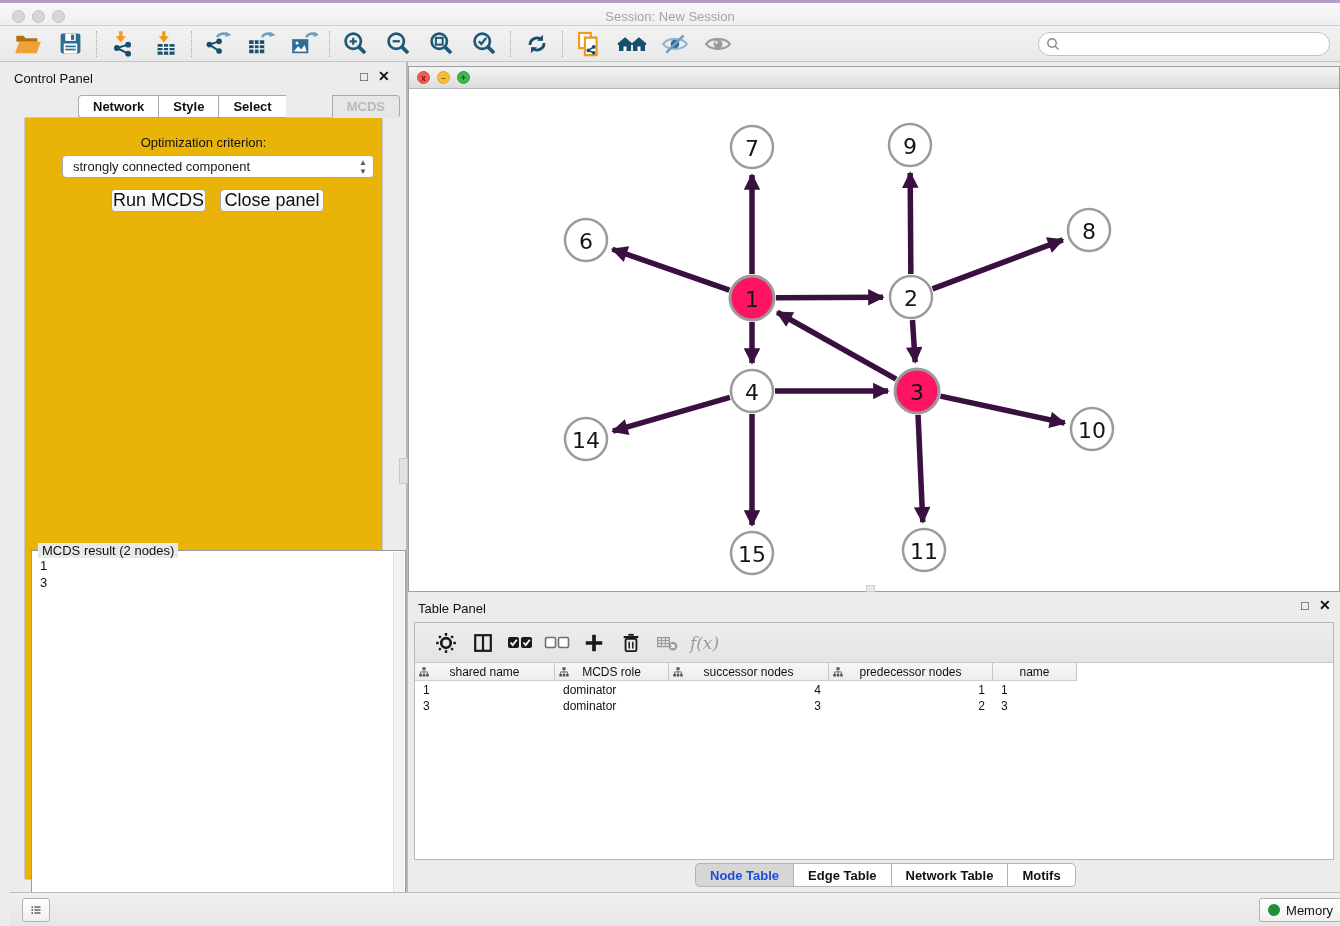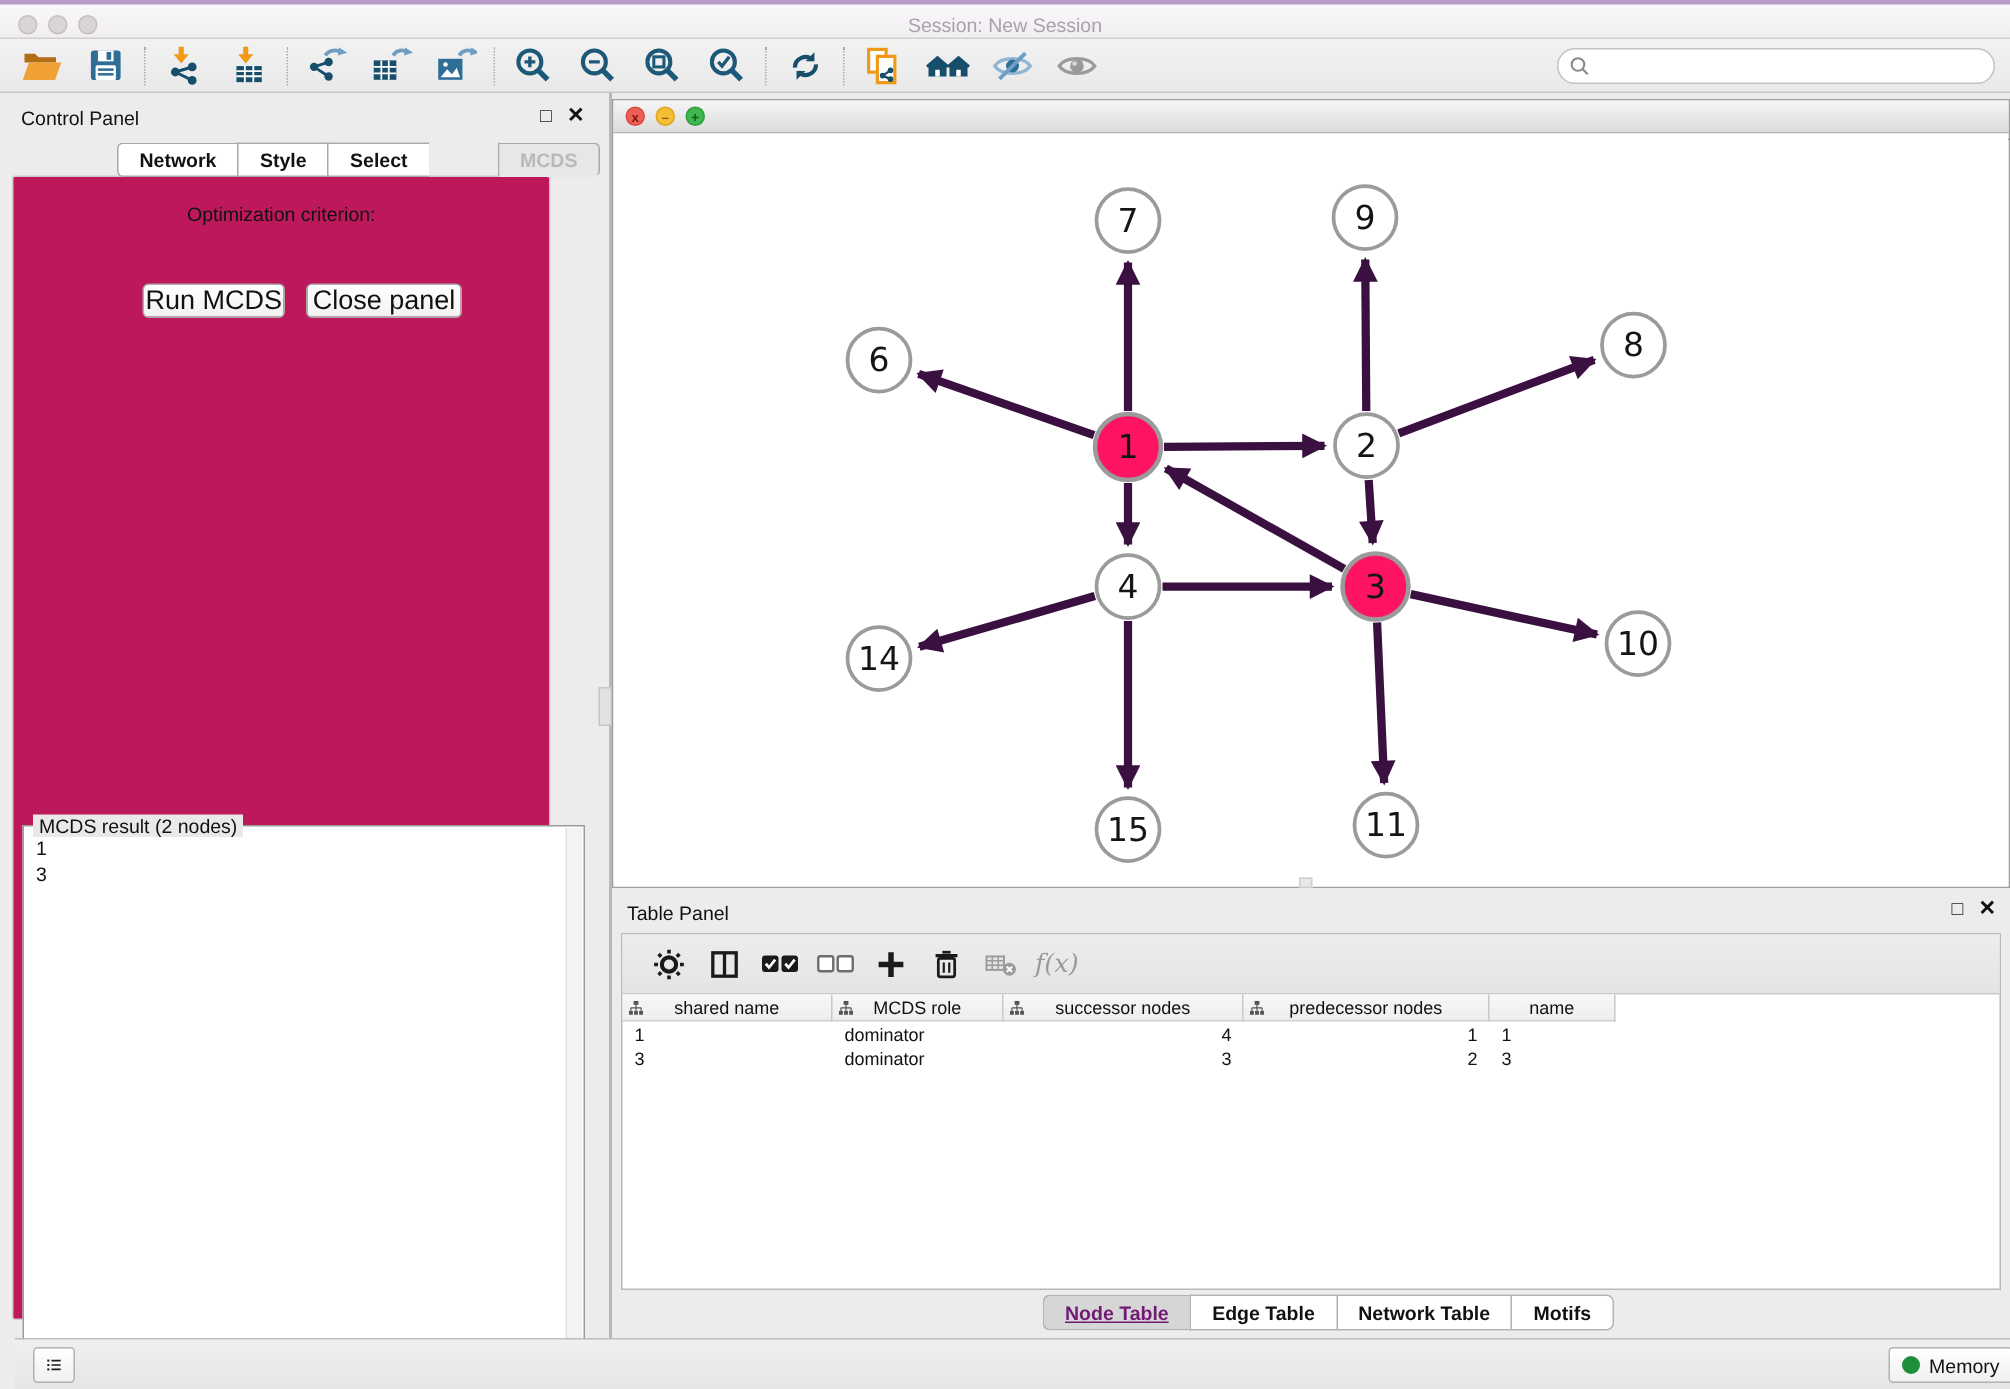--- a/index.html
+++ b/index.html
@@ -44,22 +44,22 @@
   .cp-tabs { position:absolute; left:78px; top:33px; height:23px; display:flex; z-index:3; }
   .cp-tab {
     height:23px; padding:0 14px; display:flex; align-items:center; justify-content:center;
     background:#fff; border:1px solid #a9a9a9; border-right:none;
     font-weight:bold; font-size:13px; color:#111;
   }
   .cp-tab:first-child { border-radius:4px 0 0 4px; }
   .cp-tab:last-child { border-right:1px solid #a9a9a9; border-radius:0 4px 4px 0; }
   .cp-tab.selected { background:#e7e7e7; color:#b9b9b9; border-bottom-color:#e7e7e7;margin-left:46px; }
   .cp-content {
-    position:absolute; left:8px; top:55px; width:359px; height:763px;
-    background:#be185d; border:1px solid #c9c9c9; border-radius:2px;
+    position:absolute; left:24px; top:55px; width:359px; height:763px;
+    background:#eab308; border:1px solid #c9c9c9; border-radius:2px;
   }
   .opt-label { position:absolute; left:0; top:17px; width:100%; text-align:center; font-size:13px; color:#111; }
   .opt-select {
     position:absolute; left:37px; top:37px; width:312px; height:23px;
     background:#fff; border:1px solid #ababab; border-radius:4px;
     display:flex; align-items:center; padding:0 22px 0 10px; font-size:13px;
   }
   .opt-arrows { position:absolute; right:6px; top:2px; display:flex; flex-direction:column; line-height:9px; font-size:8px; color:#555; }
   .cp-btn {
     position:absolute; top:71px; height:23px; background:linear-gradient(#ffffff,#f2f2f2);
@@ -120,21 +120,21 @@
   .tbl-row { position:absolute; left:0; width:662px; height:16px; display:flex; font-size:12px; color:#111; }
   .td-cell { height:16px; padding:1px 8px 0 8px; overflow:hidden; }
   .td-right { text-align:right; }
   .tp-tabs { position:absolute; left:287px; top:268px; height:24px; display:flex; }
   .tp-tab {
     height:24px; padding:0 14px; display:flex; align-items:center; background:#fff;
     border:1px solid #b3b3b3; border-right:none; font-weight:bold; font-size:13px; color:#111;
   }
   .tp-tab:first-child { border-radius:5px 0 0 5px; }
   .tp-tab:last-child { border-right:1px solid #b3b3b3; border-radius:0 5px 5px 0; }
-  .tp-tab.selected { background:#d6d6d6; color:#701a75;text-decoration:underline; }
+  .tp-tab.selected { background:#d6d6d6; color:#1d4ed8; }
 
   
   .statusbar { position:absolute; left:0; top:892px; width:1340px; height:34px;
     background:linear-gradient(#efefef,#e6e6e6); border-top:1px solid #bdbdbd;margin-left:10px; }
   .sb-btn {
     position:absolute; top:5px; height:24px; background:linear-gradient(#fff,#f0f0f0);
     border:1px solid #b3b3b3; border-radius:3px; display:flex; align-items:center; justify-content:center;
     font-size:13px; color:#111; padding:0 8px;
   }
   .mem-dot { width:12px; height:12px; border-radius:50%; background:#1f8f3a; margin-right:6px; }
@@ -300,20 +300,27 @@
     <span class="panel-close" style="left:378px">✕</span>
   </div>
   <div class="cp-tabs">
     <div class="cp-tab">Network</div>
     <div class="cp-tab">Style</div>
     <div class="cp-tab">Select</div>
     <div class="cp-tab selected">MCDS</div>
   </div>
   <div class="cp-content">
     <div class="opt-label">Optimization criterion:</div>
+    <div class="opt-select">
+      <span>strongly connected component</span>
+      <span class="opt-arrows">
+          <span>▲</span>
+          <span>▼</span>
+        </span>
+    </div>
     <div class="cp-btn" style="left:86px; width:95px;">Run MCDS</div>
     <div class="cp-btn" style="left:195px; width:104px;">Close panel</div>
     <div class="result-box">
       <div class="result-legend">MCDS result (2 nodes)</div>
       <div class="result-lines"><span>1</span><br><span>3</span></div>
       <div class="result-scroll"></div>
     </div>
   </div>
 </div>
 

